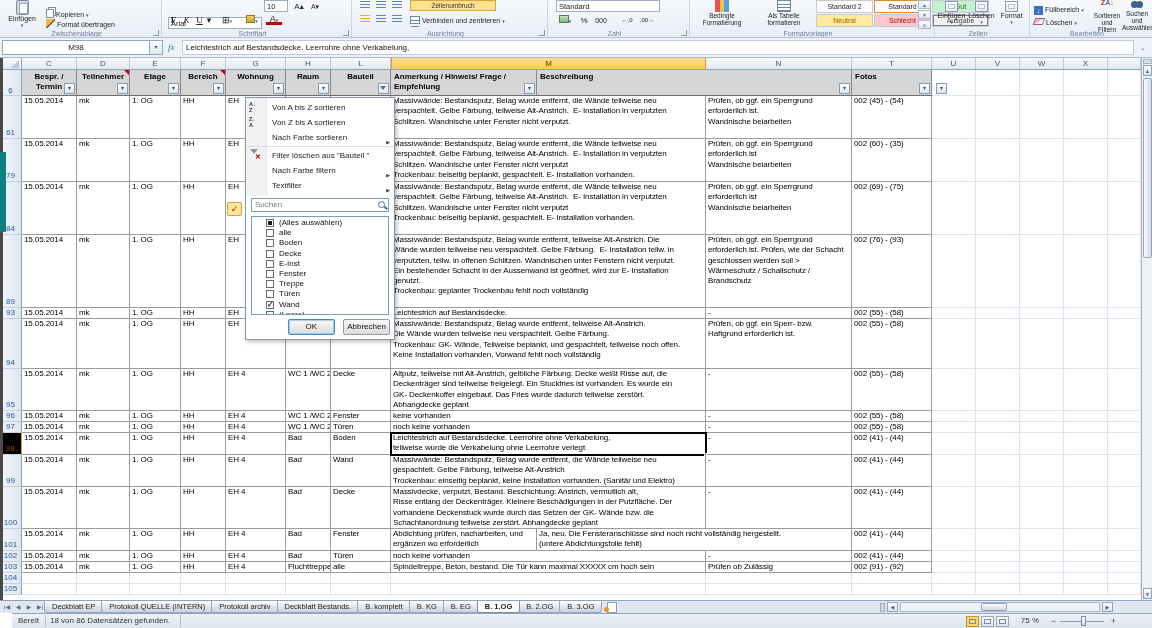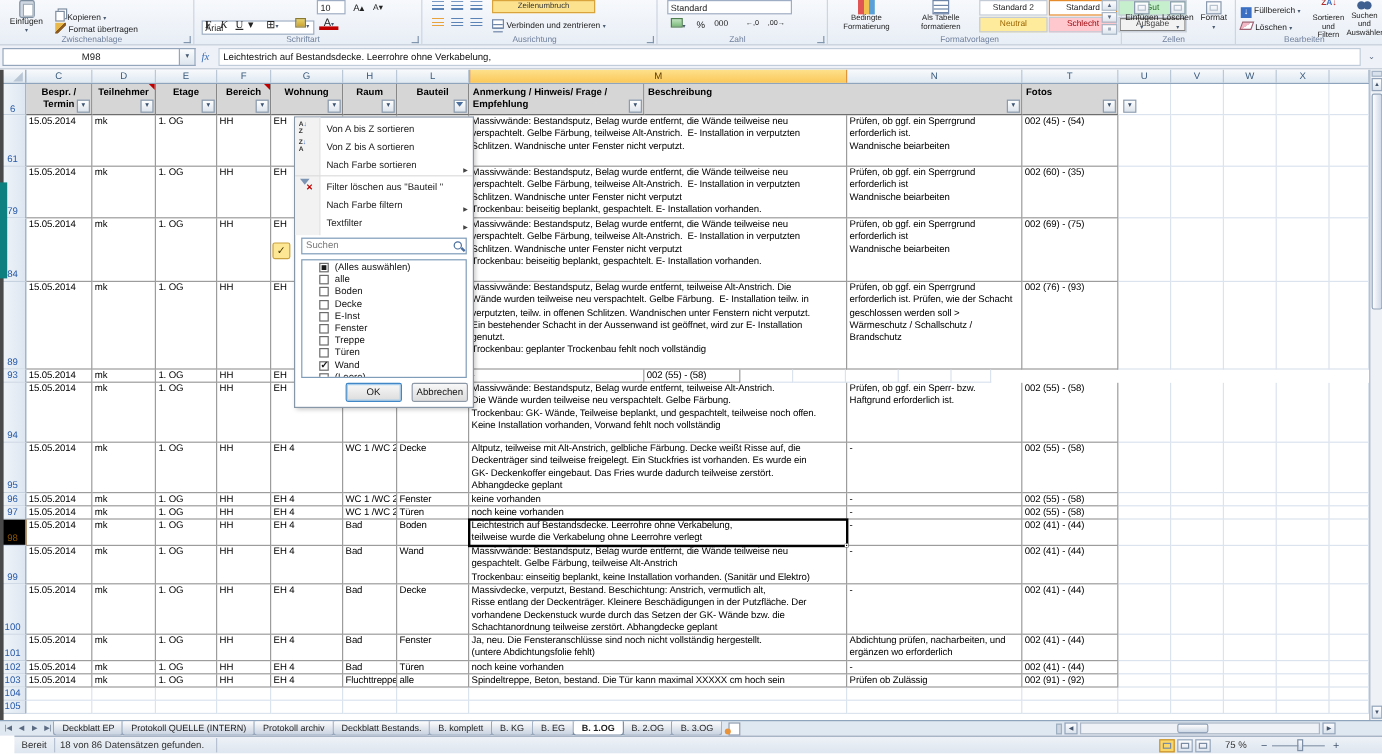--- a/index.html
+++ b/index.html
@@ -420,20 +420,21 @@
         </div>
         <div class="grow" style="height: 11px;">
           <div class="gut">93</div>
           <div class="dc" style="width: 55px;">15.05.2014</div>
           <div class="dc" style="width: 53px;">mk</div>
           <div class="dc" style="width: 51px;">1. OG</div>
           <div class="dc" style="width: 45px;">HH</div>
           <div class="dc" style="width: 60px;">EH</div>
           <div class="dc" style="width: 45px;"></div>
           <div class="dc" style="width: 60px;"></div>
+          <div class="dc" style="width: 315px;">Leichtestrich auf Bestandsdecke.</div>
           <div class="dc" style="width: 146px;">-</div>
           <div class="dc" style="width: 80px;">002 (55) - (58)</div>
           <div class="ec" style="width: 44px;"></div>
           <div class="ec" style="width: 44px;"></div>
           <div class="ec" style="width: 44px;"></div>
           <div class="ec" style="width: 44px;"></div>
           <div class="ec" style="width: 33px;"></div>
         </div>
         <div class="grow" style="height: 50px;">
           <div class="gut">94</div>
@@ -579,24 +580,24 @@
         </div>
         <div class="grow" style="height: 22px;">
           <div class="gut">101</div>
           <div class="dc" style="width: 55px;">15.05.2014</div>
           <div class="dc" style="width: 53px;">mk</div>
           <div class="dc" style="width: 51px;">1. OG</div>
           <div class="dc" style="width: 45px;">HH</div>
           <div class="dc" style="width: 60px;">EH 4</div>
           <div class="dc" style="width: 45px;">Bad</div>
           <div class="dc" style="width: 60px;">Fenster</div>
+          <div class="dc" style="width: 146px;">Abdichtung prüfen, nacharbeiten, und
+ergänzen wo erforderlich</div>
           <div class="dc" style="width: 315px;">Ja, neu. Die Fensteranschlüsse sind noch nicht vollständig hergestellt.
 (untere Abdichtungsfolie fehlt)</div>
-          <div class="dc" style="width: 146px;">Abdichtung prüfen, nacharbeiten, und
-ergänzen wo erforderlich</div>
           <div class="dc" style="width: 80px;">002 (41) - (44)</div>
           <div class="ec" style="width: 44px;"></div>
           <div class="ec" style="width: 44px;"></div>
           <div class="ec" style="width: 44px;"></div>
           <div class="ec" style="width: 44px;"></div>
           <div class="ec" style="width: 33px;"></div>
         </div>
         <div class="grow" style="height: 11px;">
           <div class="gut">102</div>
           <div class="dc" style="width: 55px;">15.05.2014</div>

